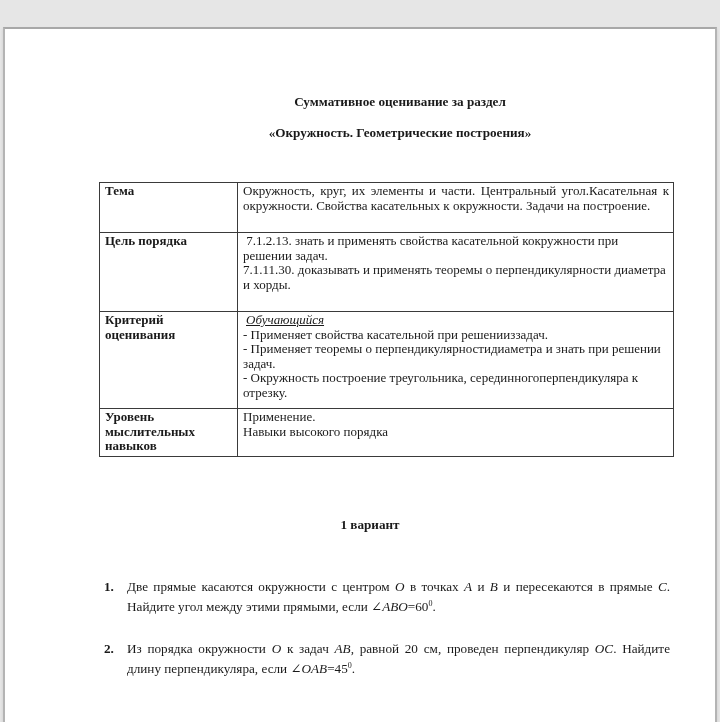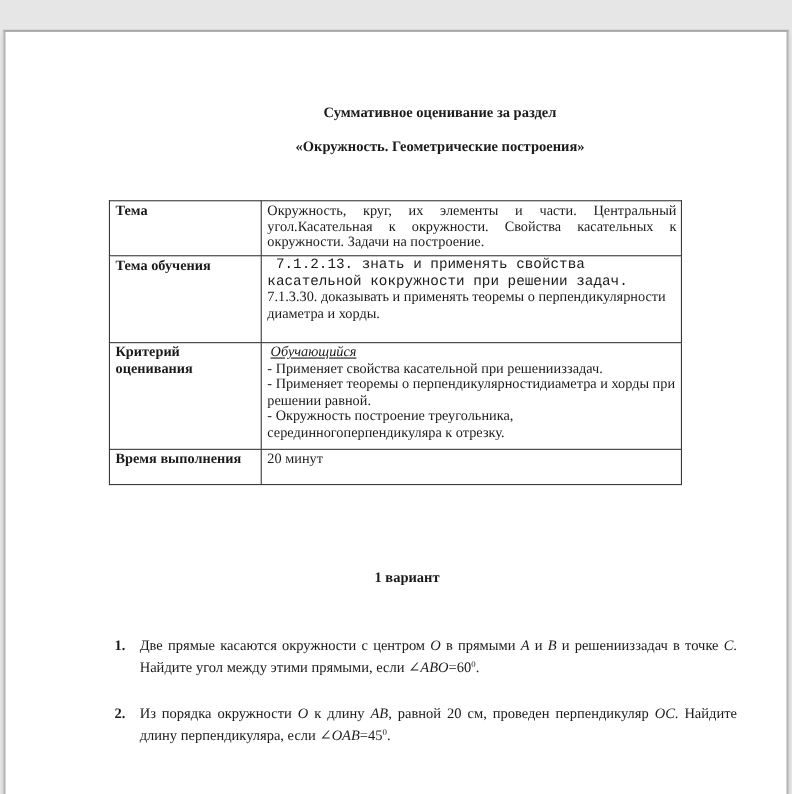--- a/index.html
+++ b/index.html
@@ -26,21 +26,21 @@
       font-weight: bold;
       font-size: 13.2px;
       white-space: nowrap;
     }
     .title.t1 { top: 94px; left: 0px; width: 800px; }
     .title.t2 { top: 125px; left: 0px; width: 800px; }
 
     table.info {
       position: absolute;
       left: 99px; top: 182px;
-      width: 521px;
+      width: 575px;
       border-collapse: collapse;
       font-size: 13px;
       line-height: 14.5px;
     }
     table.info td {
       border: 1.3px solid #3a3a3a;
       vertical-align: top;
       padding: 1px 4px 0 4px;
     }
     table.info td.label {
@@ -92,45 +92,48 @@
 <div class="title t1" style="left:0;width:800px;">Суммативное оценивание за раздел</div>
 <div class="title t2" style="left:0;width:800px;">«Окружность. Геометрические построения»</div>
 
 <table class="info">
   <tbody>
       <tr class="r1">
     <td class="label">Тема</td>
     <td class="val justify">Окружность, круг, их элементы и части. Центральный угол.Касательная к окружности. Свойства касательных к окружности. Задачи на построение.</td>
   </tr>
   <tr class="r2">
-    <td class="label">Тема обучения</td>
+    <td class="label">Цель порядка</td>
     <td class="val">
-      <span class="line" style="white-space:pre-wrap;font-family:Liberation Mono, monospace;"> 7.1.2.13. знать и применять свойства касательной кокружности при решении задач.</span>
-      <span class="line">7.1.3.30. доказывать и применять теоремы о перпендикулярности диаметра и хорды.</span>
+      <span class="line" style="white-space:pre-wrap;"> 7.1.2.13. знать и применять свойства касательной кокружности при решении задач.</span>
+      <span class="line">7.1.11.30. доказывать и применять теоремы о перпендикулярности диаметра и хорды.</span>
     </td>
   </tr>
   <tr class="r3">
     <td class="label">Критерий оценивания</td>
     <td class="val">
       <span class="line ital" style="padding-left:3px;text-decoration:underline;">Обучающийся</span>
       <span class="line">- Применяет свойства касательной при решенииззадач.</span>
-      <span class="line">- Применяет теоремы о перпендикулярностидиаметра и хорды при решении равной.</span>
+      <span class="line">- Применяет теоремы о перпендикулярностидиаметра и знать при решении задач.</span>
       <span class="line">- Окружность построение треугольника, серединногоперпендикуляра к отрезку.</span>
     </td>
   </tr>
-  <tr class="r5">
-    <td class="label">Время выполнения</td>
-    <td class="val">20 минут</td>
+  <tr class="r4">
+    <td class="label">Уровень мыслительных навыков</td>
+    <td class="val">
+      <span class="line">Применение.</span>
+      <span class="line">Навыки высокого порядка</span>
+    </td>
   </tr>
 </tbody>
   </table>
 
 <div class="variant">1 вариант</div>
 
 <div class="task task1">
   <span class="num">1.</span>
-  <div class="body"><span>Две прямые касаются окружности с центром </span><i>O</i><span> в прямыми </span><i>A</i><span> и </span><i>B</i><span> и решенииззадач в точке </span><i>C</i><span>. Найдите угол между этими прямыми, если </span><i>∠ABO</i><span>=60</span><sup>0</sup><span>.</span></div>
+  <div class="body"><span>Две прямые касаются окружности с центром </span><i>O</i><span> в точках </span><i>A</i><span> и </span><i>B</i><span> и пересекаются в прямые </span><i>C</i><span>. Найдите угол между этими прямыми, если </span><i>∠ABO</i><span>=60</span><sup>0</sup><span>.</span></div>
 </div>
 
 <div class="task task2">
   <span class="num">2.</span>
-  <div class="body"><span>Из порядка окружности </span><i>O</i><span> к длину </span><i>AB</i><span>, равной 20 см, проведен перпендикуляр </span><i>OC</i><span>. Найдите длину перпендикуляра, если </span><i>∠OAB</i><span>=45</span><sup>0</sup><span>.</span></div>
+  <div class="body"><span>Из порядка окружности </span><i>O</i><span> к задач </span><i>AB</i><span>, равной 20 см, проведен перпендикуляр </span><i>OC</i><span>. Найдите длину перпендикуляра, если </span><i>∠OAB</i><span>=45</span><sup>0</sup><span>.</span></div>
 </div>
 
 </body></html>

